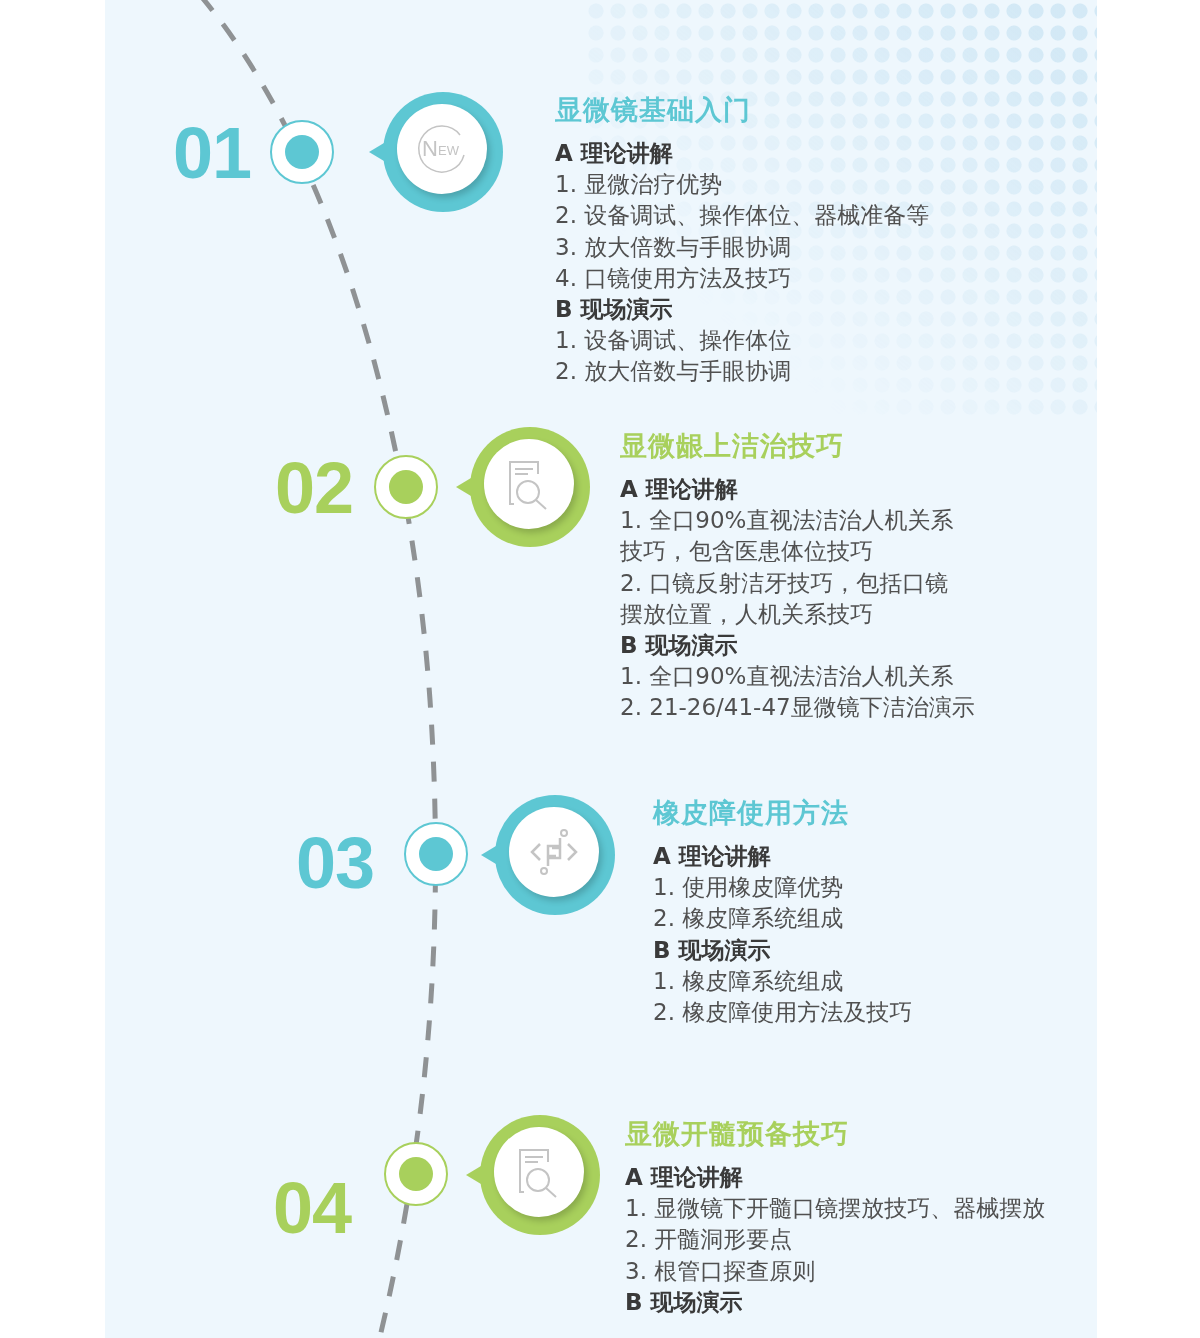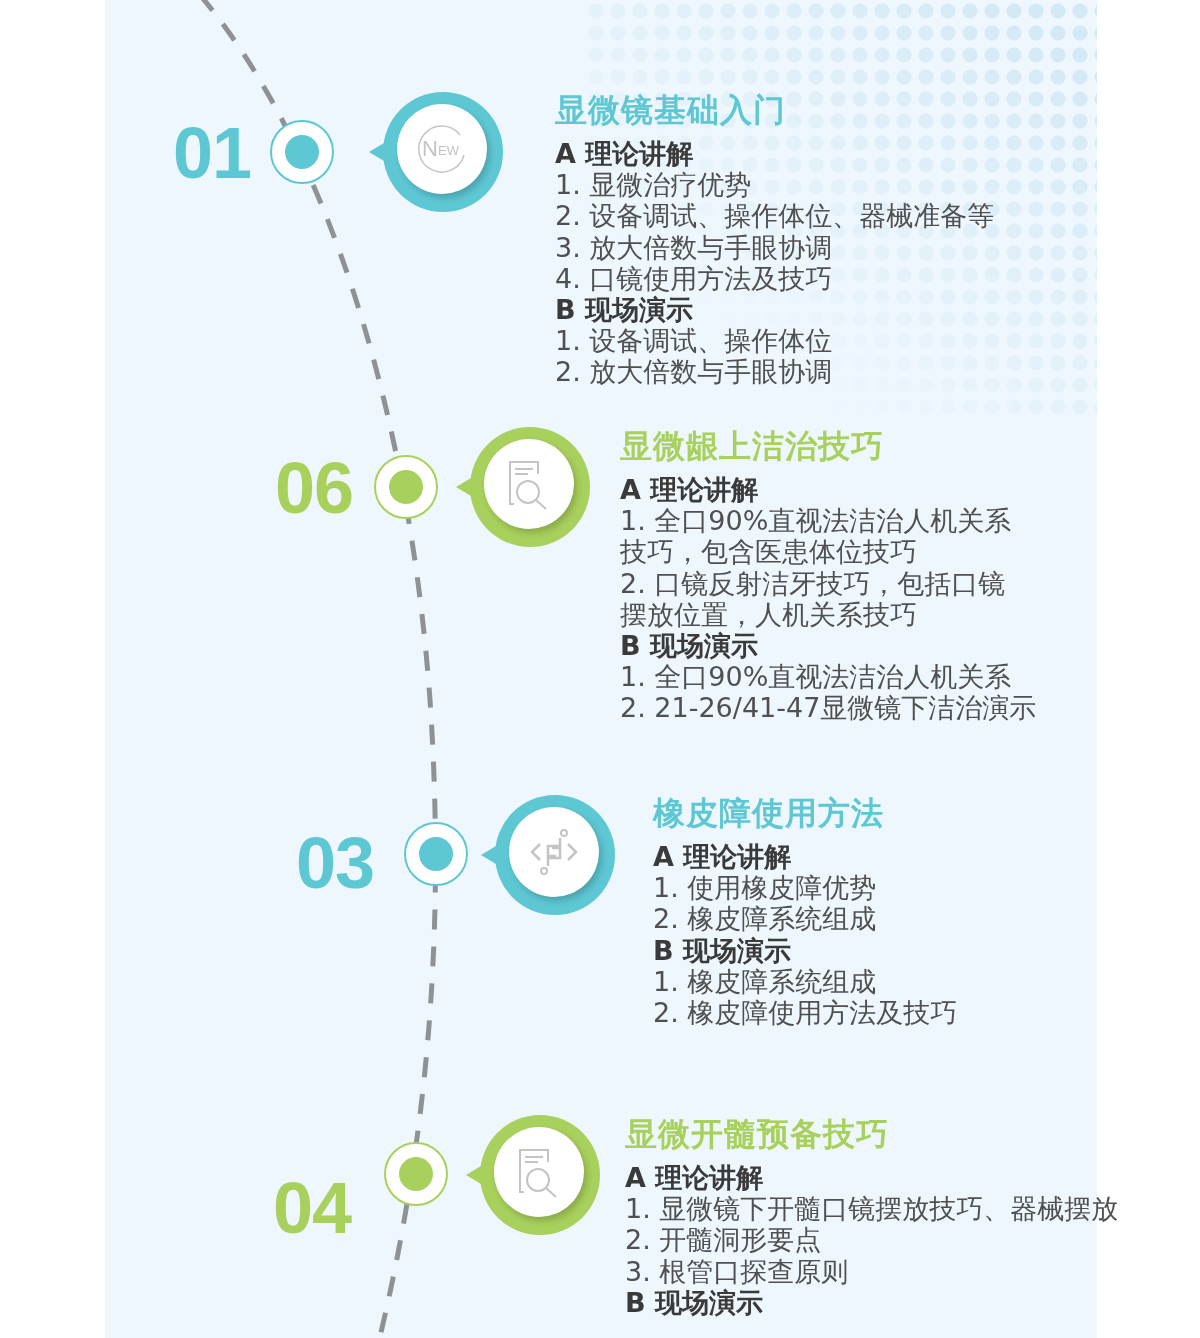--- a/index.html
+++ b/index.html
@@ -40,23 +40,23 @@
     margin-top: -12px; border-top: 12px solid transparent; border-bottom: 12px solid transparent;
     border-right: 20px solid;
   }
   .bubble .face {
     position: absolute; left: 14px; top: 12px; width: 90px; height: 90px; border-radius: 50%;
     background: #ffffff; box-shadow: 3px 4px 6px rgba(0,0,0,0.18);
     display: flex; align-items: center; justify-content: center;
   }
   .content { position: absolute; color: #4a4a4a; }
   .content .title {
-    font-weight: bold; font-size: 32px; line-height: 44px; margin-bottom: 6px; letter-spacing: 1px;
+    font-weight: bold; font-size: 27px; line-height: 44px; margin-bottom: 6px; letter-spacing: 1px;
   }
-  .content .line { font-size: 27px; line-height: 31.2px; white-space: nowrap; color: #505050; }
+  .content .line { font-size: 23px; line-height: 31.2px; white-space: nowrap; color: #505050; }
   .content .heading { font-weight: bold; color: #3a3a3a; }
   .teal { color: #5dc7d3; }
   .green { color: #a8d05c; }
 </style>
 </head>
 <body>
 
 <div class="panel">
   <div class="dots"></div>
 </div>
@@ -87,21 +87,21 @@
     <div class="line">2. 设备调试、操作体位、器械准备等</div>
     <div class="line">3. 放大倍数与手眼协调</div>
     <div class="line">4. 口镜使用方法及技巧</div>
     <div class="line heading">B 现场演示</div>
     <div class="line">1. 设备调试、操作体位</div>
     <div class="line">2. 放大倍数与手眼协调</div>
   </div>
 </div>
 
 <div>
-  <div class="num green" style="left:275px; top:456px;">06</div>
+  <div class="num green" style="left:275px; top:456px;">02</div>
   <div class="dot-ring" style="left:374px; top:455px; border-color:#a8d05c;">
     <div class="inner" style="background:#a8d05c;"></div>
   </div>
   <div class="bubble" style="left:470px; top:427px; background:#a8d05c;">
     <div class="tail" style="border-right-color:#a8d05c;"></div>
     <div class="face">
       <svg width="50" height="56" viewBox="0 0 50 56">
         <path d="M 10 48 L 6 48 L 6 6 L 34 6 L 34 18" fill="none" stroke="#c4c4c4" stroke-width="2"></path>
         <line x1="11" y1="13" x2="29" y2="13" stroke="#c4c4c4" stroke-width="2"></line>
         <line x1="11" y1="18" x2="24" y2="18" stroke="#c4c4c4" stroke-width="2"></line>

